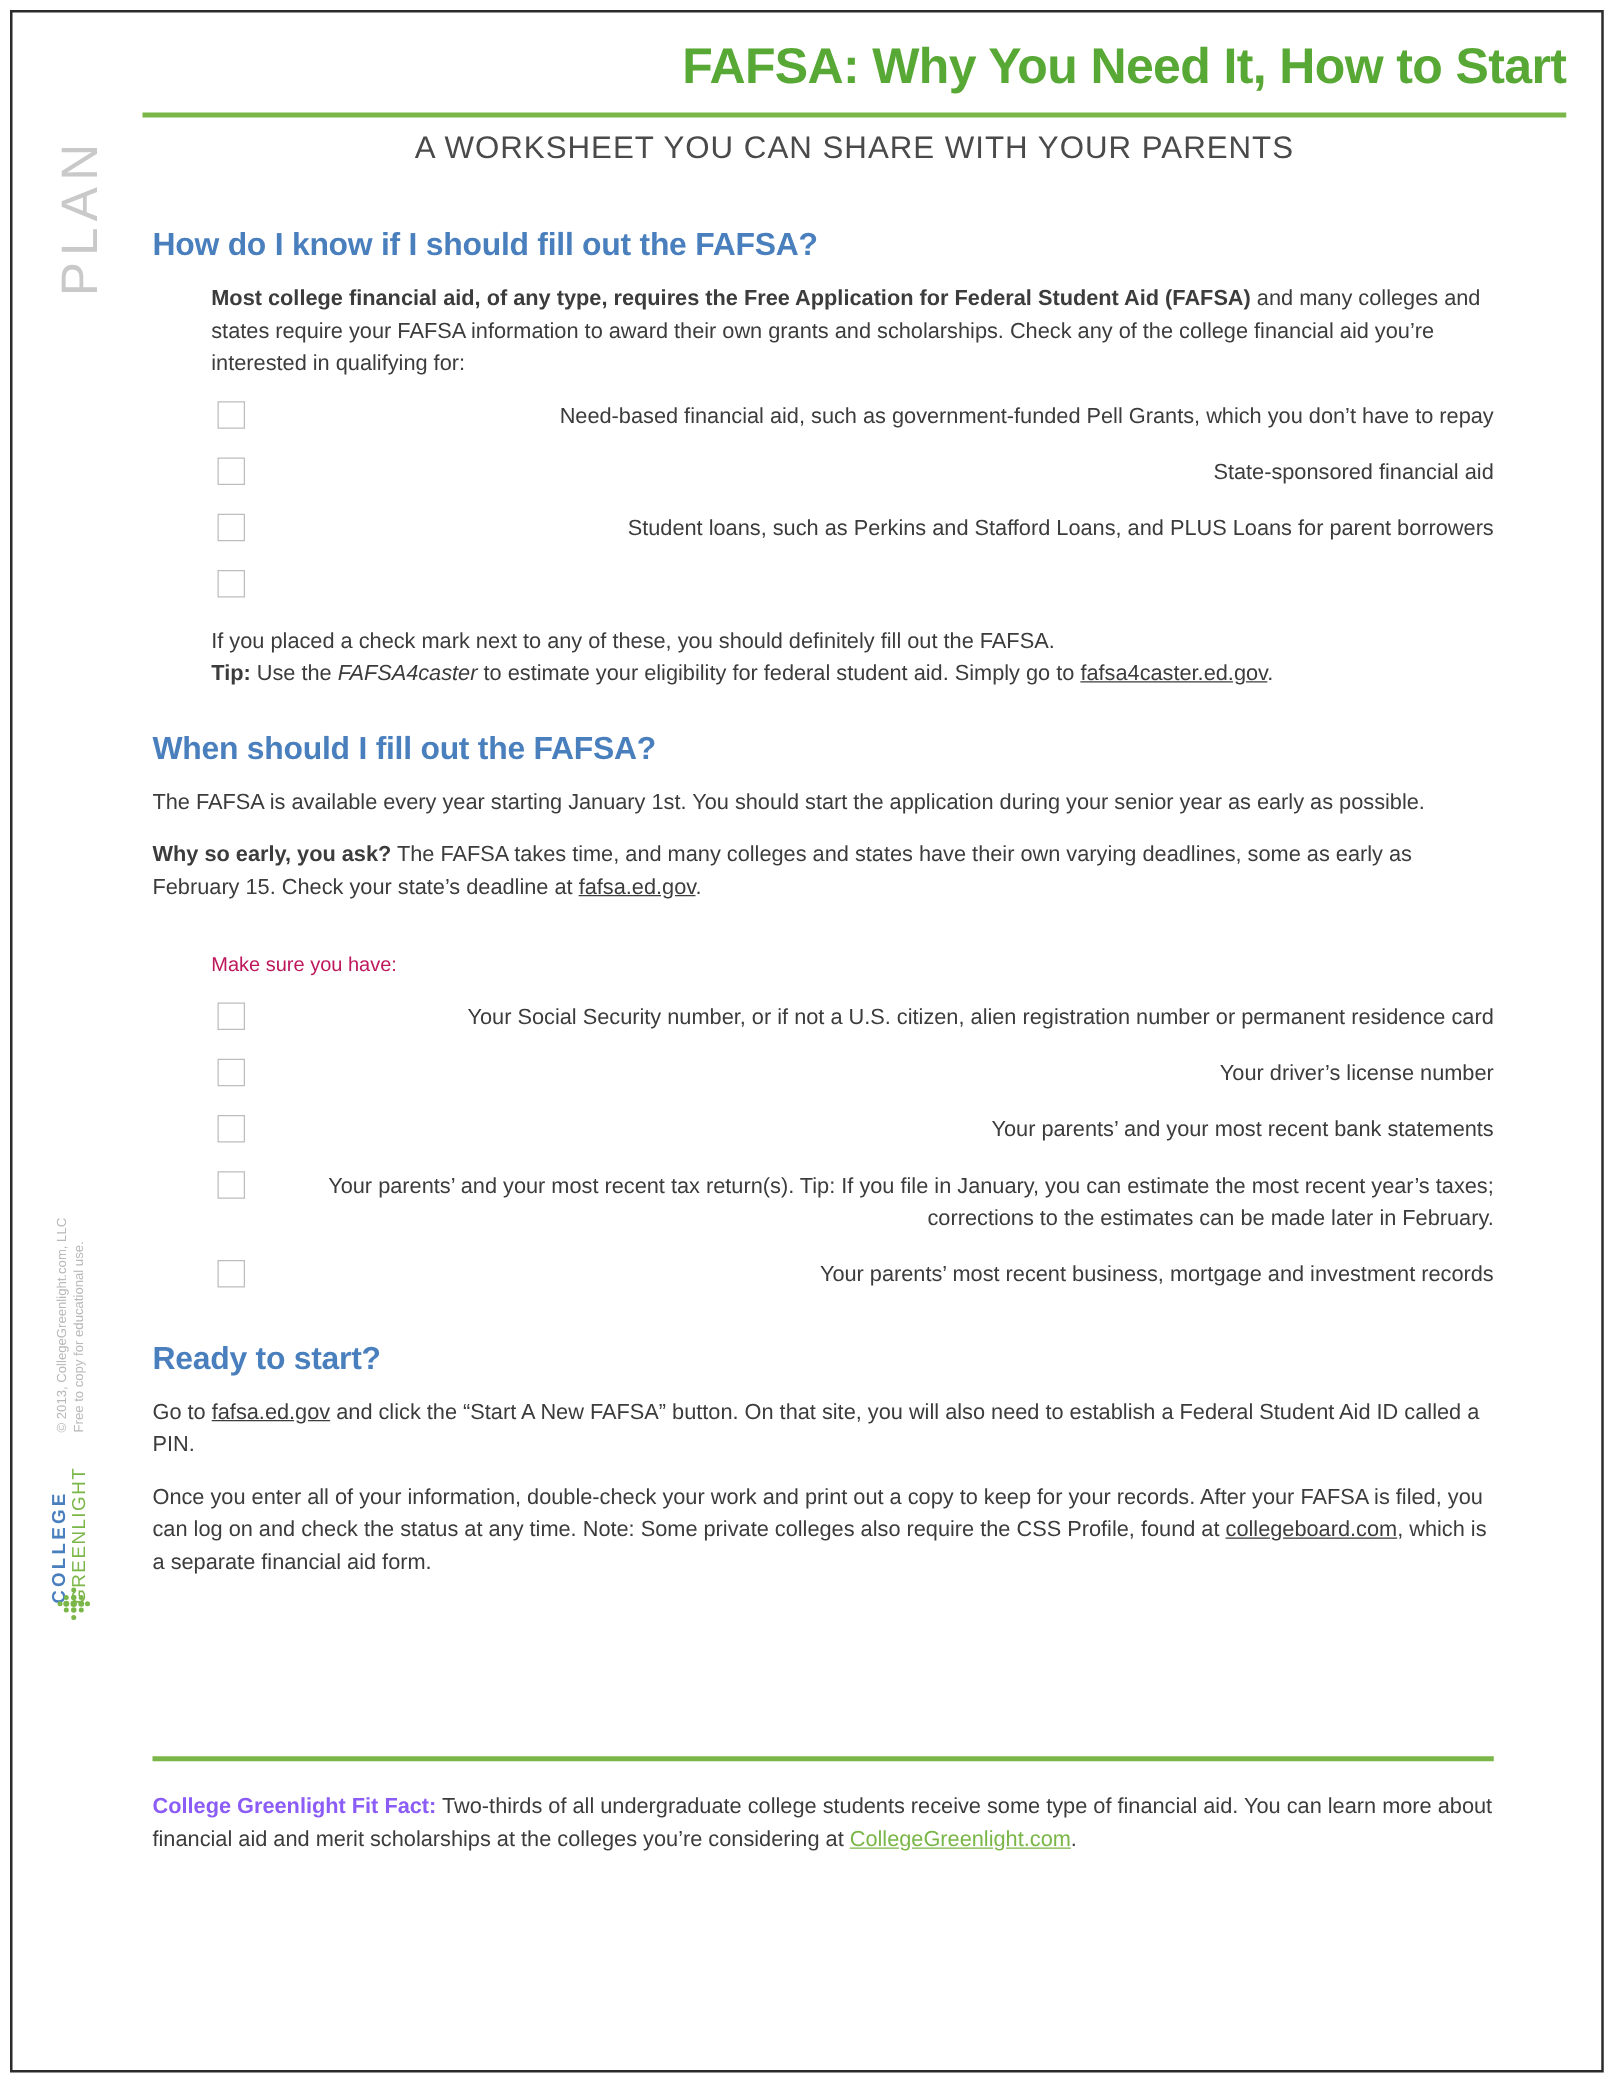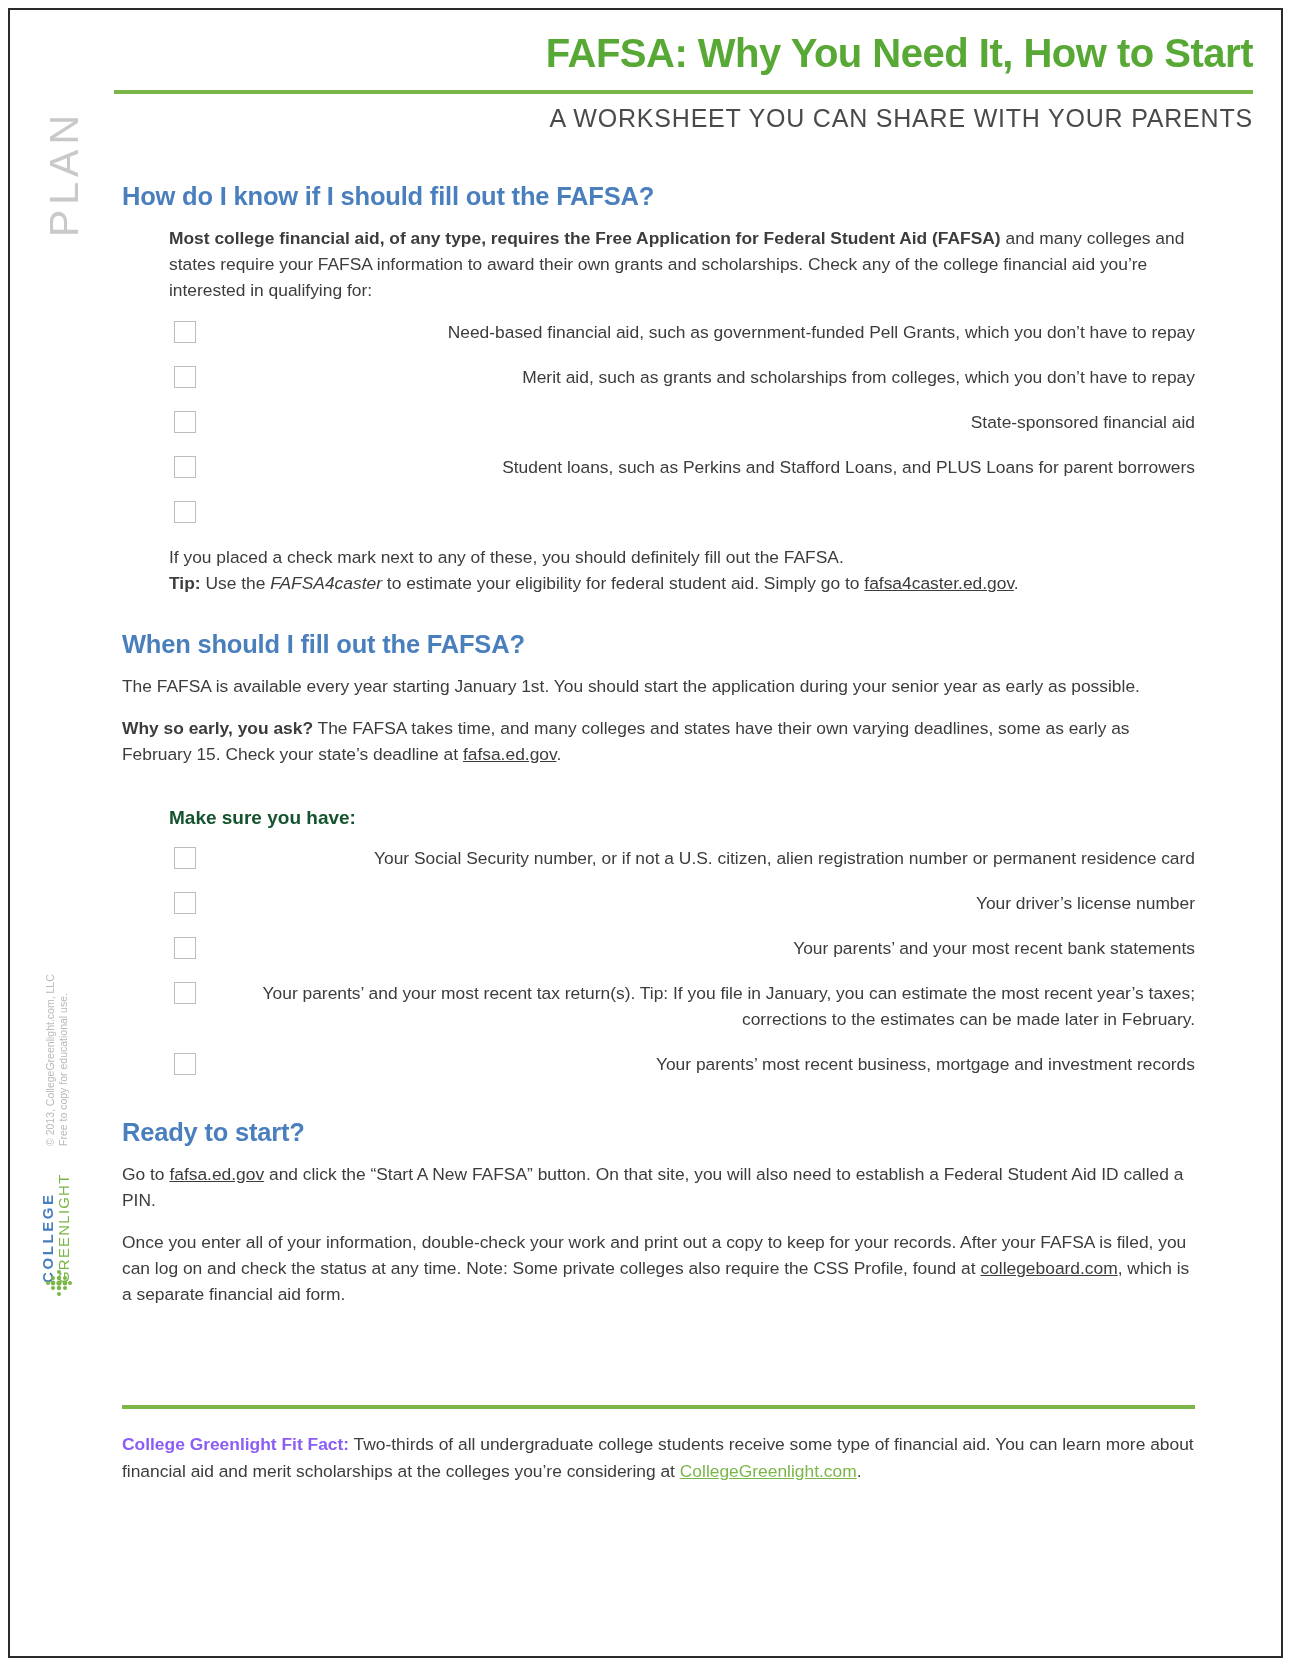--- a/index.html
+++ b/index.html
@@ -109,21 +109,21 @@
     margin: 0 0 14px 0;
   }
   .title-rule {
     height: 4px;
     background: #7ab648;
     margin: 0 0 10px 0;
   }
   .subtitle {
     font-size: 25px;
     color: #4a4a4a;
-    text-align: right;
+    text-align: center;
     letter-spacing: 0.8px;
     margin: 0;
     font-weight: 400;
   }
 
   
   .content {
     position: absolute;
     left: 112px; top: 172px;
     right: 86px;
@@ -173,25 +173,25 @@
     min-height: 26px;
   }
   ul.checklist li .cb {
     position: absolute;
     left: 5px; top: 2px;
     width: 22px; height: 22px;
     border: 1.5px solid #bdbdbd;
     background: #fff;
   }
   .lead-in {
-    font-size: 19px;
+    font-size: 16px;
     line-height: 26px;
-    font-weight: bold;
+    font-weight: normal;
     margin: 0 0 14px 47px;
-    color: #14532d;
+    color: #be185d;
   }
   .after-list {
     font-size: 17.4px;
     line-height: 26px;
     margin: 6px 0 0 47px;
     color: #3c3c3c;
   }
   .after-list .row { display: block; }
 
   
@@ -269,24 +269,20 @@
 
       <p class="body indent"><span class="b">Most college financial aid, of any type, requires the Free Application for Federal Student Aid (FAFSA)</span><span> and many colleges and states require your FAFSA information to award their own grants and scholarships. Check any of the college financial aid you’re interested in qualifying for:</span></p>
 
       <ul class="checklist">
         <li>
           <span class="cb"></span>
           <span>Need-based financial aid, such as government-funded Pell Grants, which you don’t have to repay</span>
         </li>
         <li>
           <span class="cb"></span>
-          <span>Merit aid, such as grants and scholarships from colleges, which you don’t have to repay</span>
-        </li>
-        <li>
-          <span class="cb"></span>
           <span>State-sponsored financial aid</span>
         </li>
         <li>
           <span class="cb"></span>
           <span>Student loans, such as Perkins and Stafford Loans, and PLUS Loans for parent borrowers</span>
         </li>
         <li>
           <span class="cb"></span>
         </li>
       </ul>

